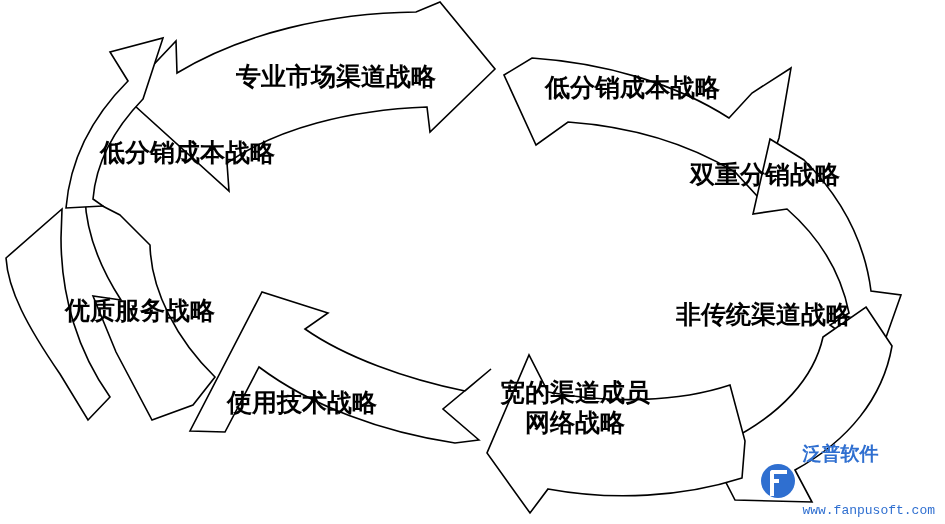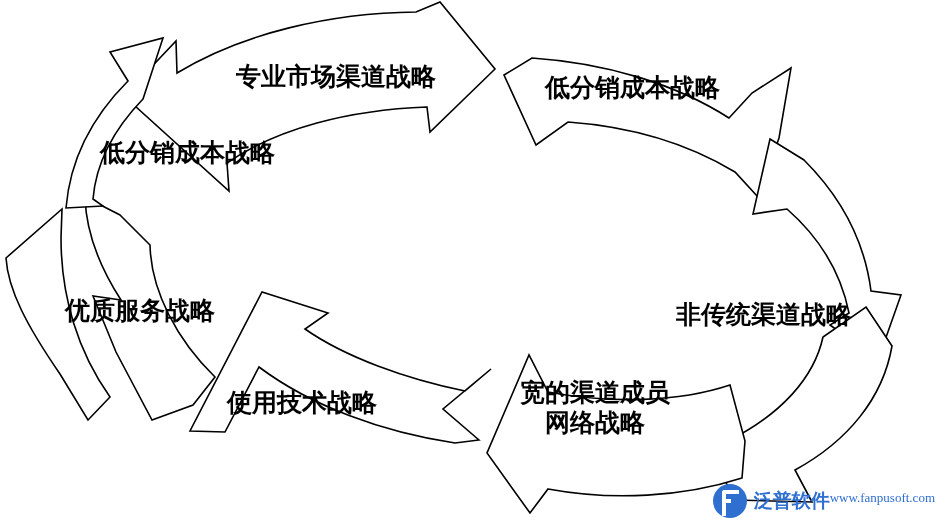--- a/index.html
+++ b/index.html
@@ -35,21 +35,21 @@
     line-height: 30px;
     white-space: pre;
     text-align: center;
     letter-spacing: 0px;
   }
   
   .lb-0 { left: 236px; top: 62px; }   
   .lb-1 { left: 545px; top: 73px; }   
   .lb-2 { left: 690px; top: 160px; }  
   .lb-3 { left: 676px; top: 300px; }  
-  .lb-4 { left: 500px; top: 378px; margin-left: 20px; }  
+  .lb-4 { left: 500px; top: 378px; }  
   .lb-5 { left: 227px; top: 388px; }  
   .lb-6 { left: 65px; top: 296px; }   
   .lb-7 { left: 100px; top: 138px; }  
 
   #watermark {
     position: absolute;
     right: 10px;
     bottom: 6px;
     display: flex;
     align-items: center;
@@ -78,33 +78,34 @@
     content: "";
     position: absolute;
     left: 9px;
     top: 15px;
     width: 9px;
     height: 0;
     border-top: 4px solid #ffffff;
   }
   #wm-text {
     display: flex;
-    flex-direction: row;
+    flex-direction: column;
     line-height: 1.05;
   }
   #wm-title {
     color: #2f6fd0;
     font-family: "Liberation Sans", sans-serif;
     font-weight: bold;
     font-size: 19px;
   }
   #wm-url {
     color: #2f6fd0;
-    font-family: Liberation Serif, serif;
+    font-family: Liberation Mono, monospace;
     font-size: 13px;
+    margin-top: 40px;
   }
 </style>
 </head>
 <body>
 
 <div id="stage">
 
   <svg id="diagram-svg" viewBox="0 0 945 524">
     <g fill="#ffffff" stroke="#000000" stroke-width="1.6" stroke-linejoin="miter">
 
@@ -132,20 +133,21 @@
       <path d="M103,206 L66,208 C70,160 92,117 128,81 L110,52 L163,38 L143,99
            C113,130 96,163 93,199 Z"></path>
 
       <path fill="none" d="M6,258 L62,209 L61,238 C61,297 78,352 110,397 L88,420 L60,374
            C27,326 8,290 6,258 Z"></path>
     </g>
   </svg>
 
   <div class="cycle-label lb-0">专业市场渠道战略</div>
   <div class="cycle-label lb-1">低分销成本战略</div>
+  <div class="cycle-label lb-2">双重分销战略</div>
   <div class="cycle-label lb-3">非传统渠道战略</div>
   <div class="cycle-label lb-4">宽的渠道成员
 网络战略</div>
   <div class="cycle-label lb-6">优质服务战略</div>
   <div class="cycle-label lb-5">使用技术战略</div>
   <div class="cycle-label lb-7">低分销成本战略</div>
 
   <div id="watermark">
     <div id="wm-logo"></div>
     <div id="wm-text">

